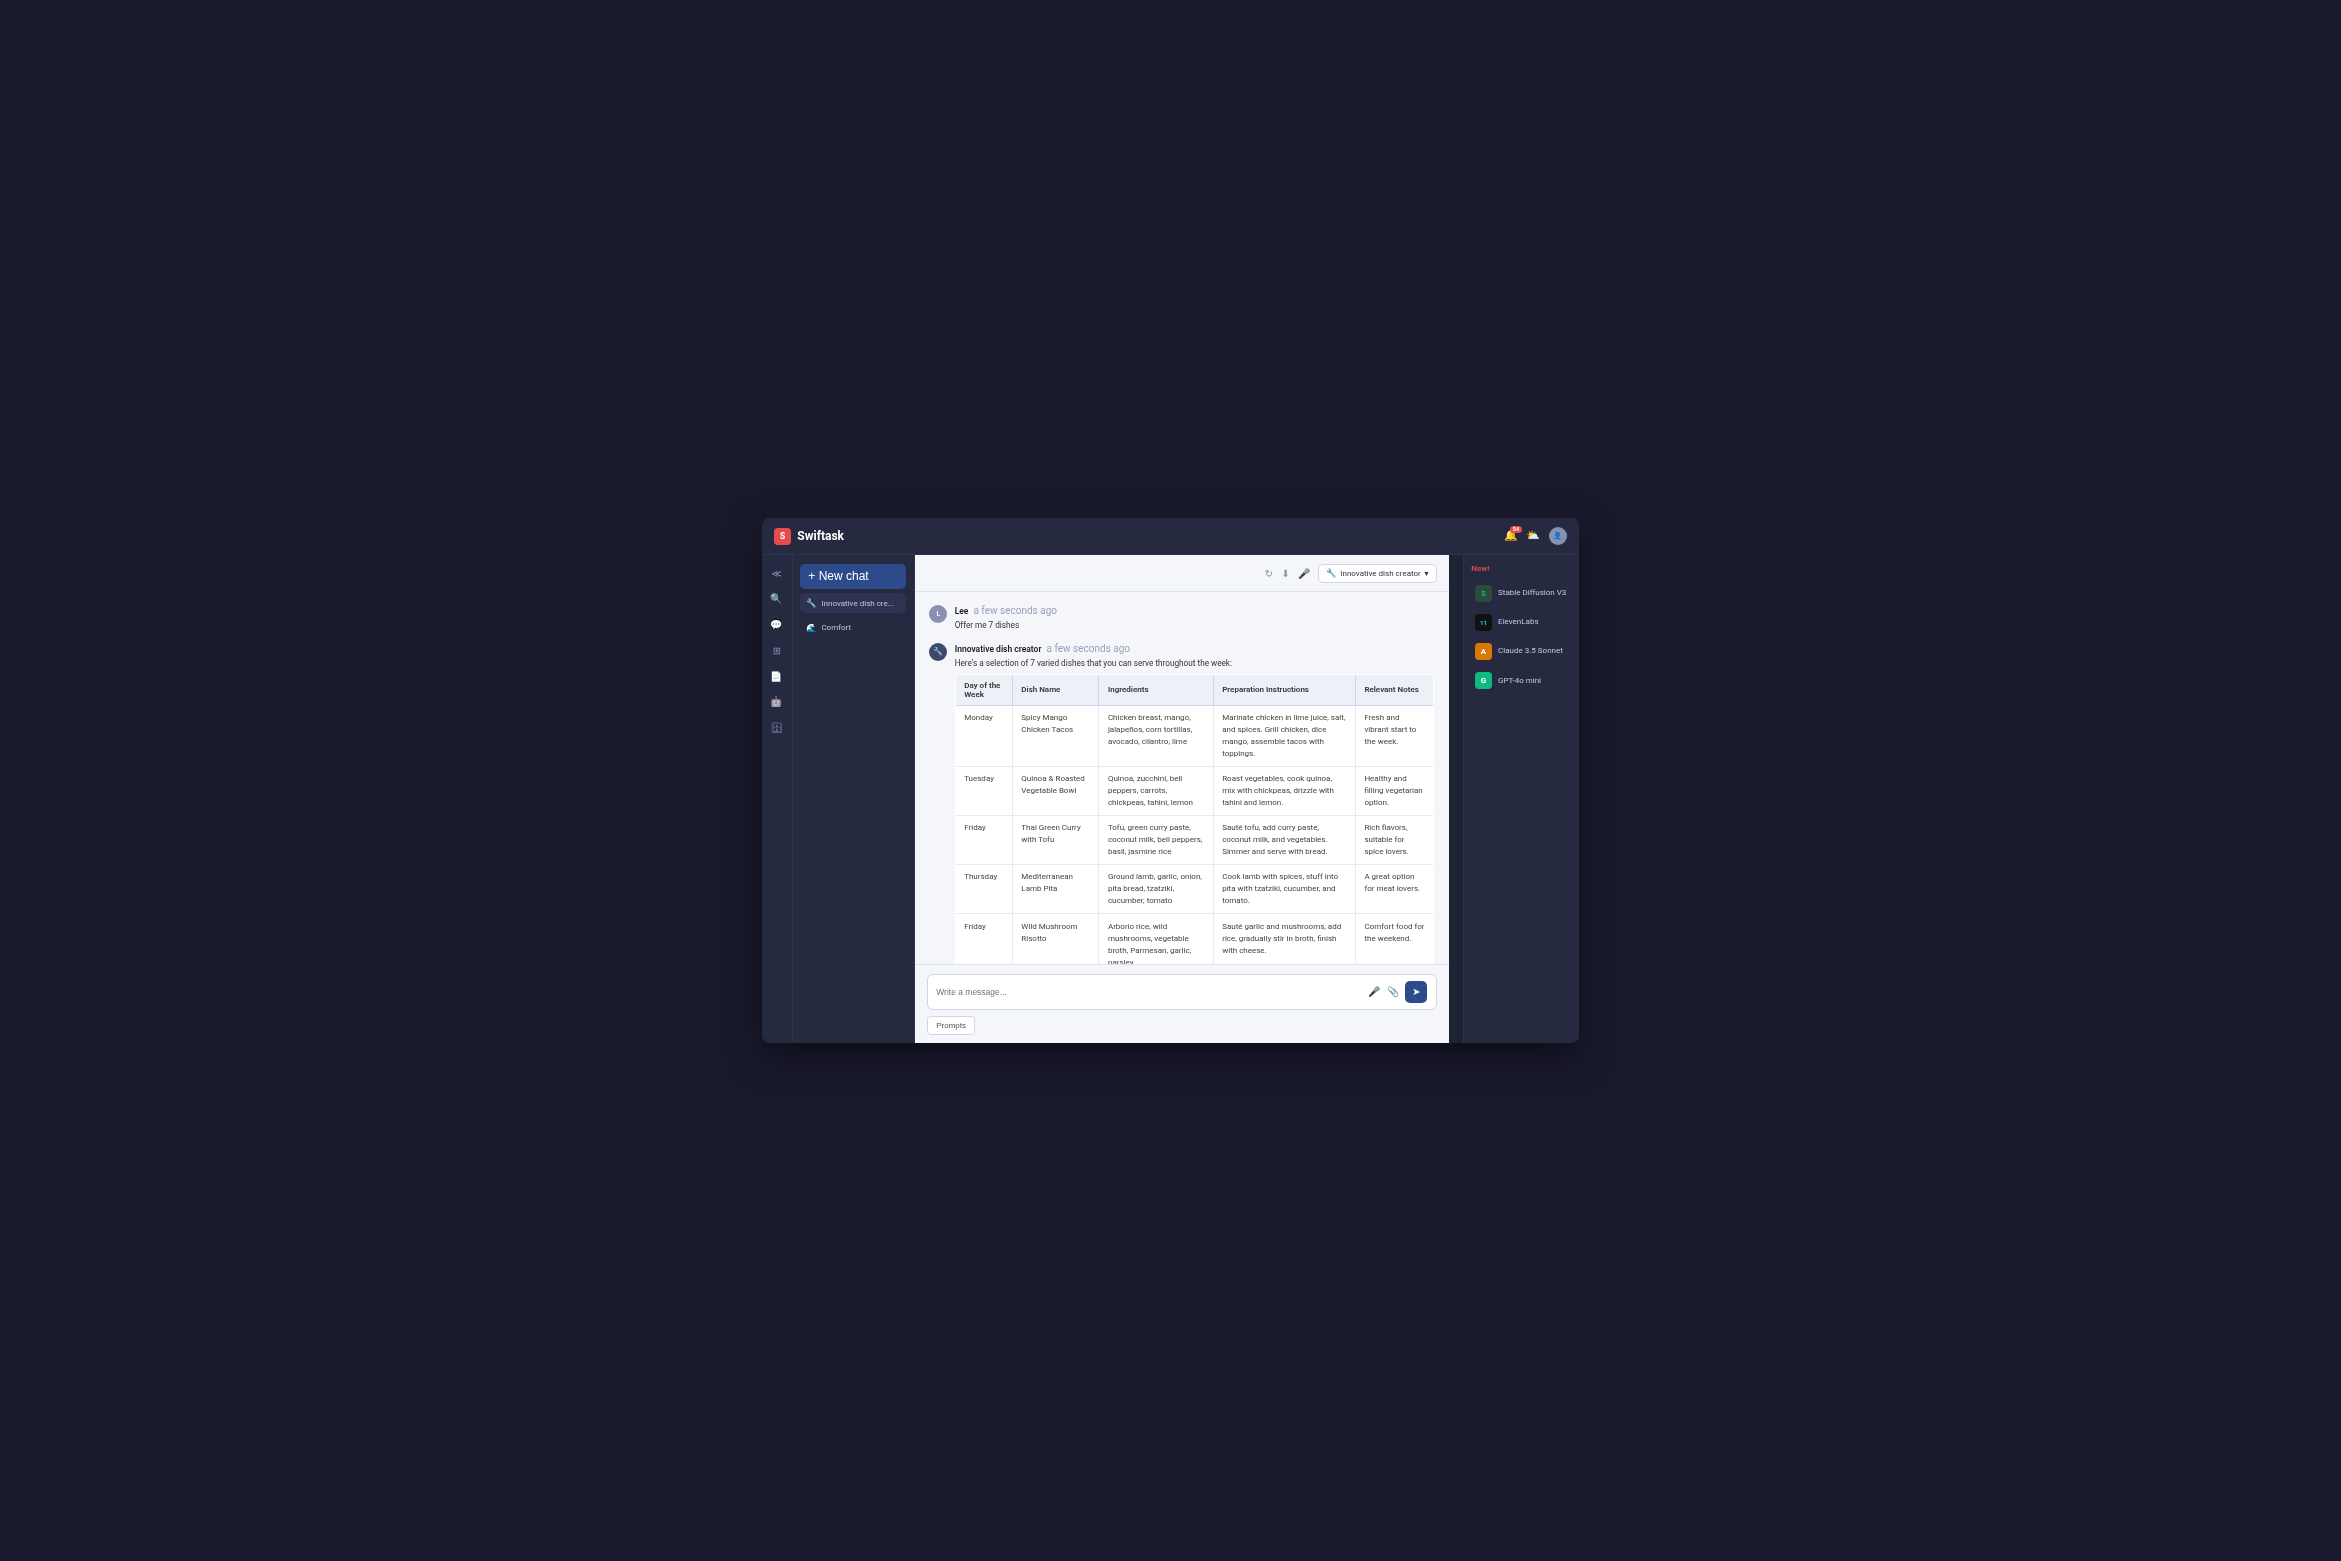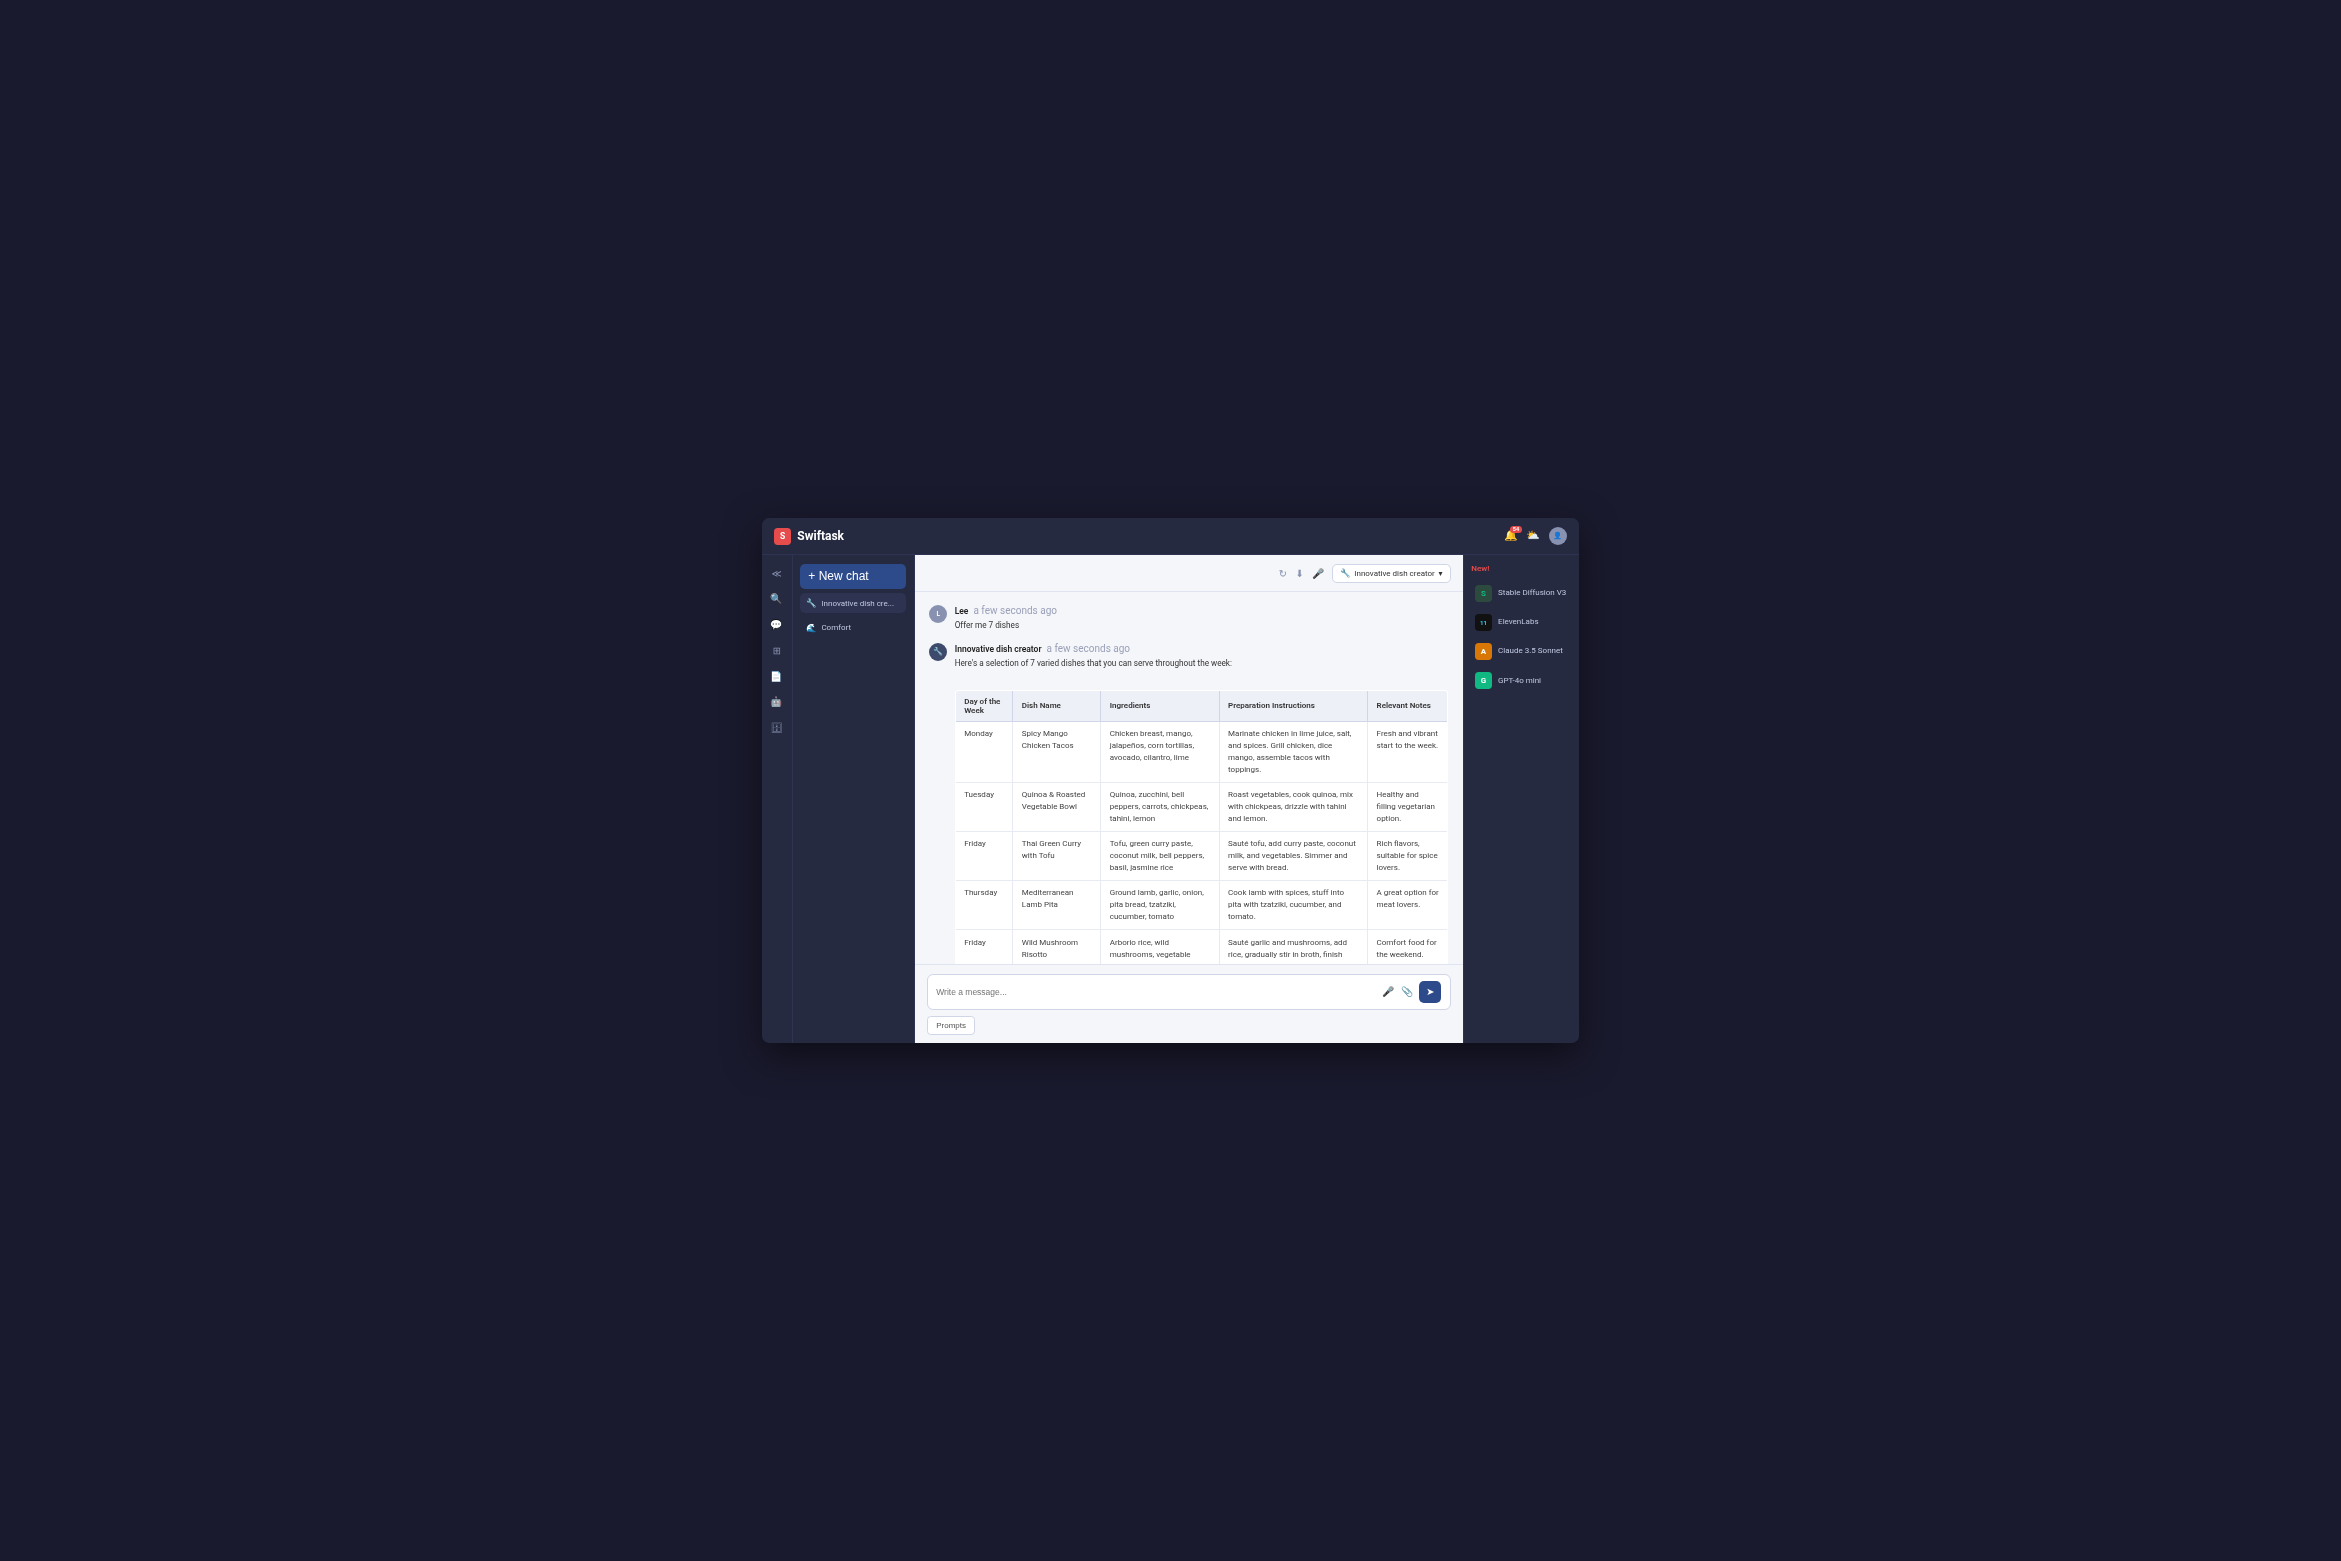--- a/index.html
+++ b/index.html
@@ -249,21 +249,21 @@
     }
     .message-text {
       font-size: 8.2px;
       color: #333;
       line-height: 1.5;
     }
     
     .dish-table {
       width: 100%;
       border-collapse: collapse;
-      margin-top: 20px;
+      margin-top: 4px;
       background: white;
       border: 0.6px solid #d0d5e8;
       border-radius: 3.7px;
       overflow: hidden;
       font-size: 8px;
     }
     .dish-table th {
       background: #eef0f8;
       padding: 6.1px 8.5px;
       text-align: left;
@@ -346,20 +346,21 @@
       cursor: pointer;
     }
     
     .right-panel {
       width: 116px;
       background: #252a40;
       padding: 8.5px 7.3px;
       flex-shrink: 0;
       border-left: 0.6px solid #2d3350;
       overflow-y: auto;
+      margin-left: 14px;
     }
     .new-badge {
       color: #e74c4c;
       font-size: 8px;
       font-weight: 600;
       margin-bottom: 7.3px;
     }
     .ai-service-item {
       display: flex;
       align-items: center;

